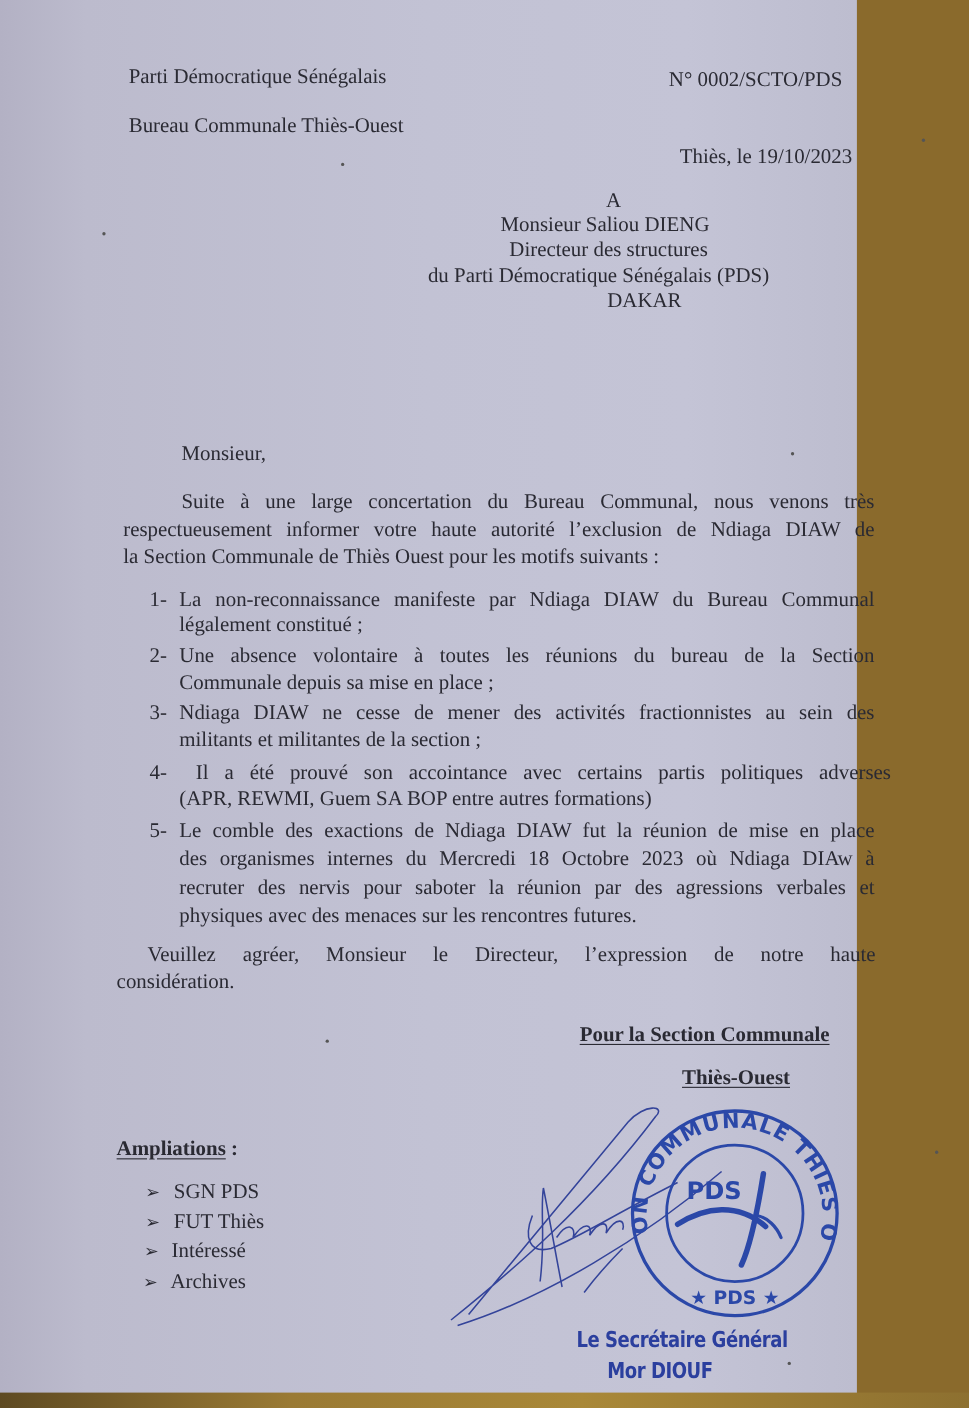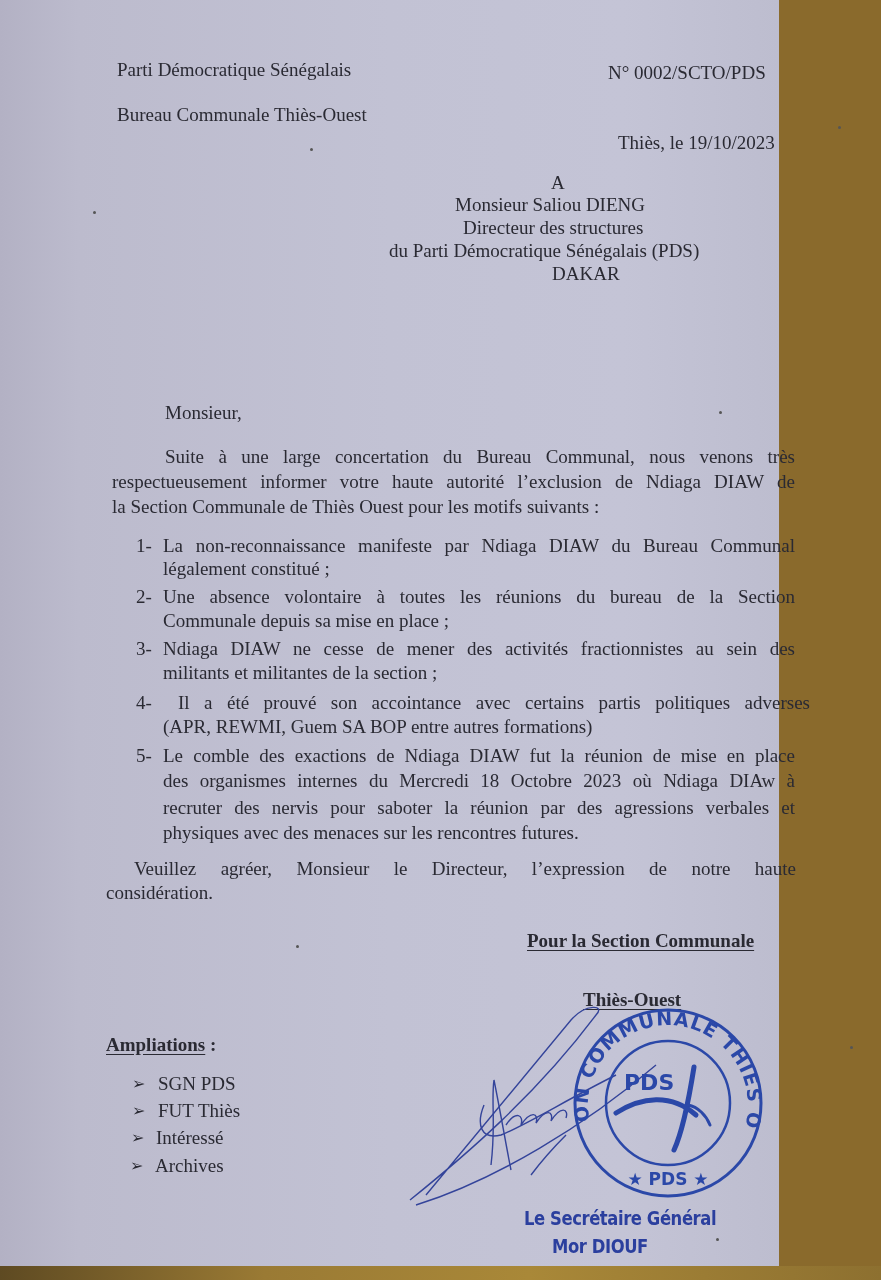--- a/index.html
+++ b/index.html
@@ -74,21 +74,21 @@
     <div class="t just" style="left:163px;top:745px;width:632px;font-family:Liberation Serif, serif;">Le comble des exactions de Ndiaga DIAW fut la réunion de mise en place</div>
     <div class="t just" style="left:163px;top:770px;width:632px;">des organismes internes du Mercredi 18 Octobre 2023 où Ndiaga DIAw à</div>
     <div class="t just" style="left:163px;top:797px;width:632px;">recruter des nervis pour saboter la réunion par des agressions verbales et</div>
     <div class="t" style="left:163px;top:822px;">physiques avec des menaces sur les rencontres futures.</div>
   </div>
 
   <div class="t just" style="left:134px;top:858px;width:662px;">Veuillez agréer, Monsieur le Directeur, l’expression de notre haute</div>
   <div class="t" style="left:106px;top:882px;">considération.</div>
 
   <div class="t b u" style="left:527px;top:930px;">Pour la Section Communale</div>
-  <div class="t b u" style="left:583px;top:969px;margin-top:20px;">Thiès-Ouest</div>
+  <div class="t b u" style="left:620px;top:969px;">Thiès-Ouest</div>
 
   <div class="t b" style="left:106px;top:1034px;">
     <span class="u">Ampliations</span><span> :</span>
   </div>
   <div>
     <span class="bullet" style="left:132px;top:1074px;">➢</span>
     <div class="t" style="left:158px;top:1073px;">SGN PDS</div>
     <span class="bullet" style="left:132px;top:1101px;">➢</span>
     <div class="t" style="left:158px;top:1100px;">FUT Thiès</div>
     <span class="bullet" style="left:131px;top:1128px;">➢</span>

